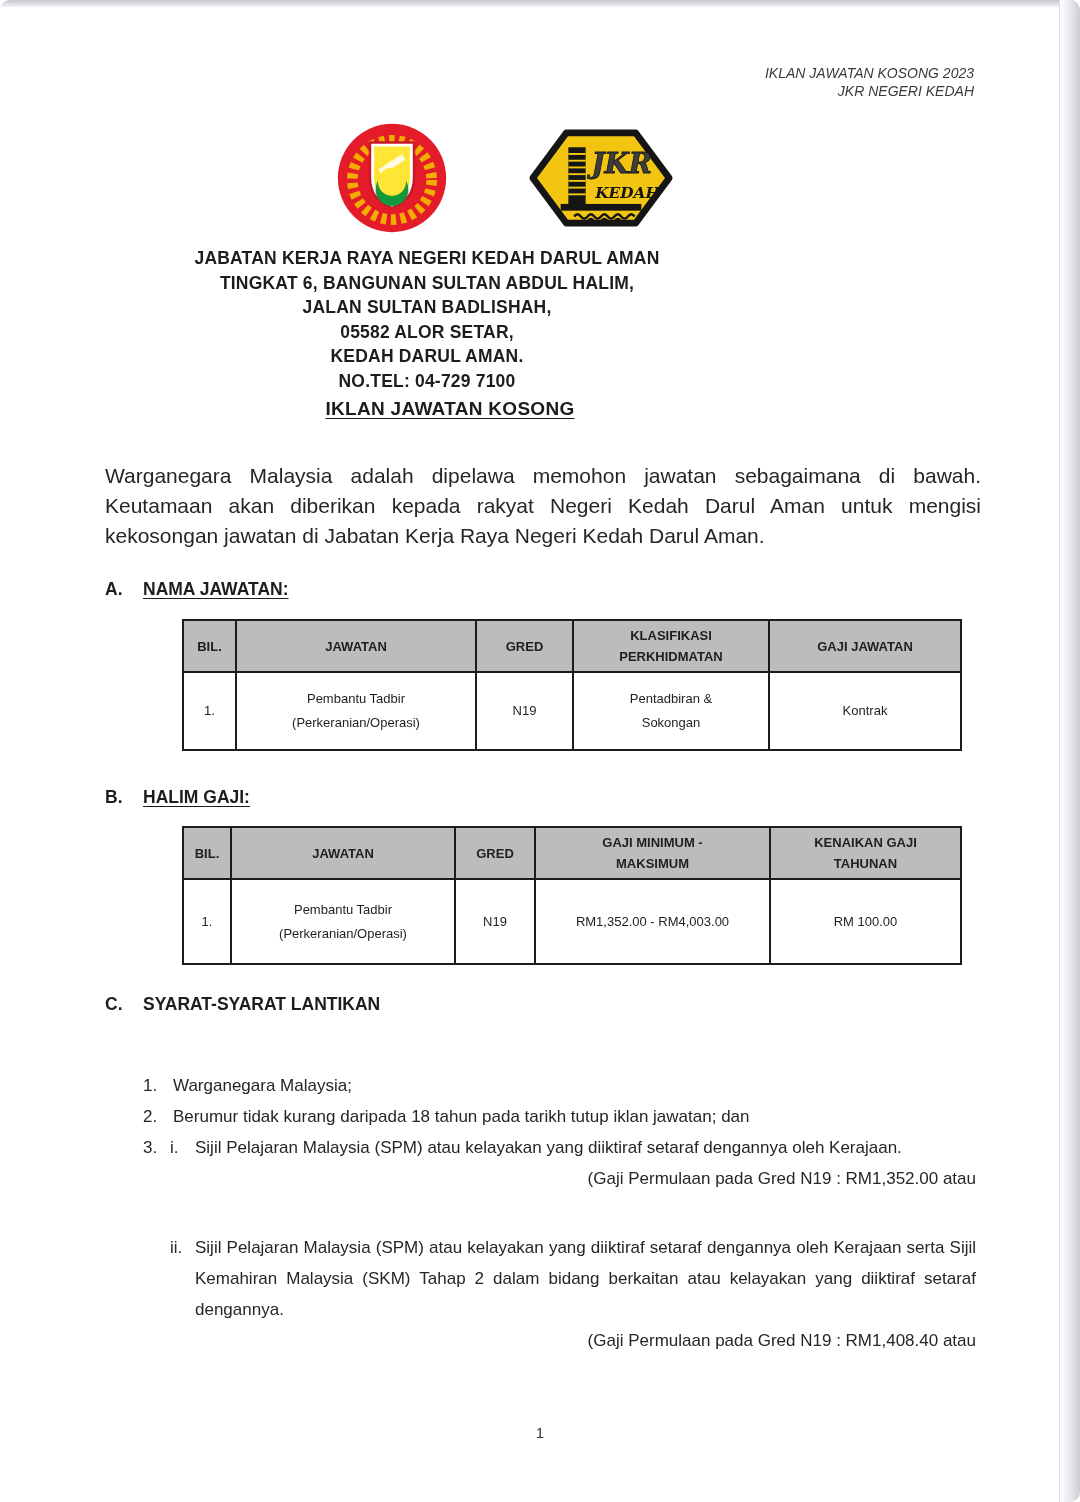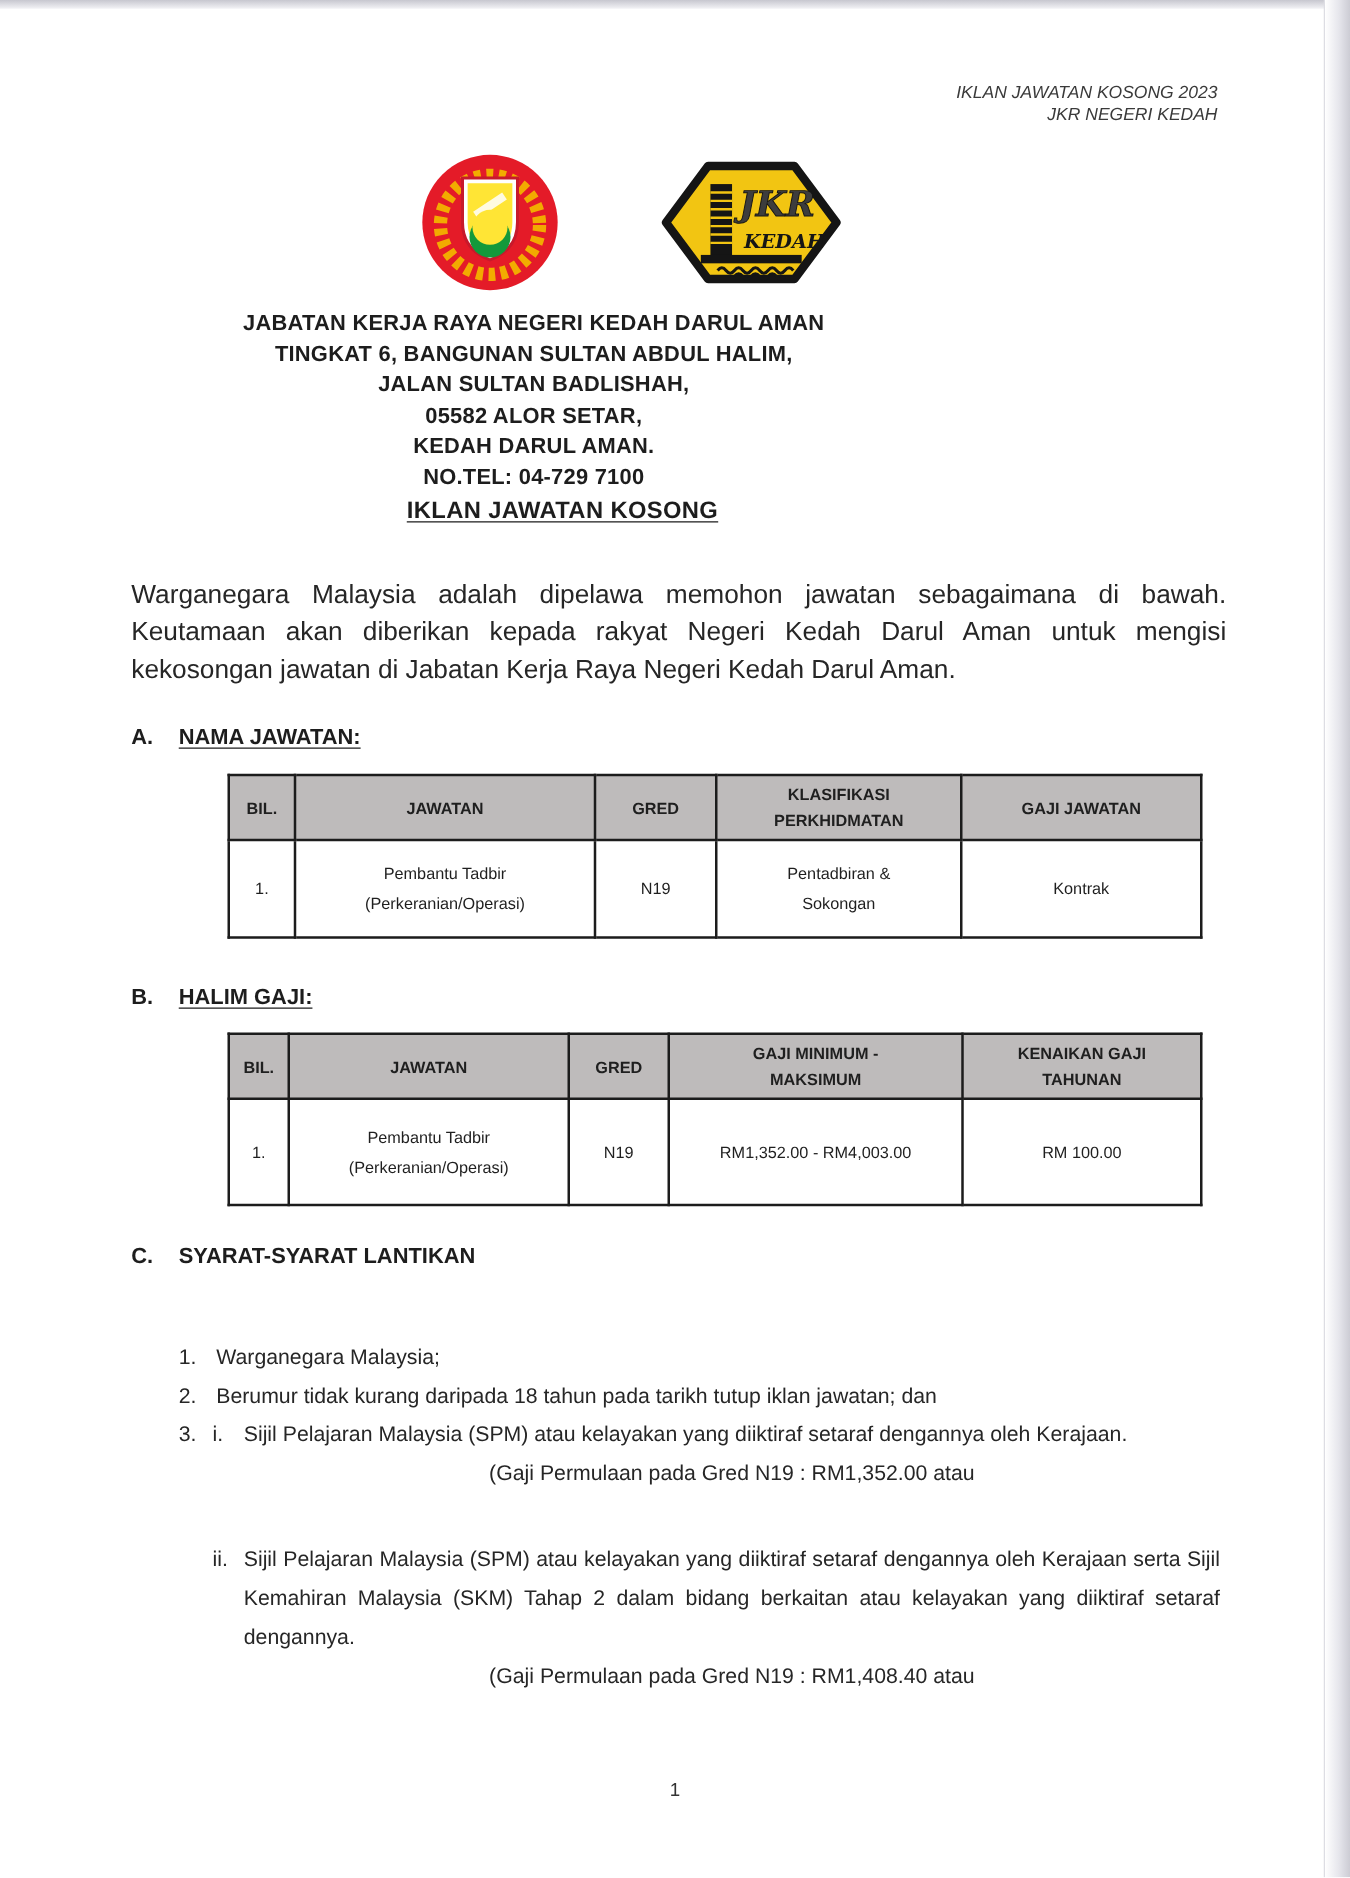--- a/index.html
+++ b/index.html
@@ -1,20 +1,21 @@
 <!DOCTYPE html>
 <html><head>
 <meta charset="utf-8">
 <style>
   html,body { margin:0; padding:0; background:#ffffff; }
   .page {
     position:relative; width:1080px; height:1502px; margin:0 auto;
     background:#ffffff; overflow:hidden;
     font-family:"Liberation Sans","DejaVu Sans",sans-serif;
     color:#222222;
+    border-radius:10px;
   }
   .edge-top{ position:absolute; top:0; left:0; right:0; height:7px;
     background:linear-gradient(#c7c7cf,#f3f3f6); }
   .edge-right{ position:absolute; top:0; right:0; bottom:0; width:20px;
     background:linear-gradient(90deg,#ffffff,#e6e6ec 55%,#ccccd4);
     border-left:1px solid #dddde3; }
 
   .doc-ref{ position:absolute; top:64px; right:106px; text-align:right;
     font-style:italic; font-size:14px; line-height:18px; color:#3a3a3a; }
 
@@ -53,21 +54,21 @@
   .c-list{ position:absolute; top:1070px; left:143px; width:833px;
     font-size:17px; color:#262626; }
   .c-item{ display:flex; align-items:flex-start; line-height:31px; }
   .c-item .num{ flex:0 0 30px; }
   .c-item3 .num{ flex:0 0 27px; }
   .subs{ flex:1 1 auto; }
   .sub{ display:flex; align-items:flex-start; }
   .sub .rnum{ flex:0 0 25px; }
   .sub .stxt{ flex:1 1 auto; }
   .sub .stxt p{ margin:0; text-align:justify; line-height:31px; }
-  .sub .stxt p.note{ text-align:center; }
+  .sub .stxt p.note{ text-align:right; }
   .sub2{ margin-top:38px; }
 
   .page-num{ position:absolute; top:1424px; left:0; width:1080px;
     text-align:center; font-size:15px; color:#333; }
 </style>
 </head>
 <body>
 
 <div class="page">
   <div class="edge-top"></div>

